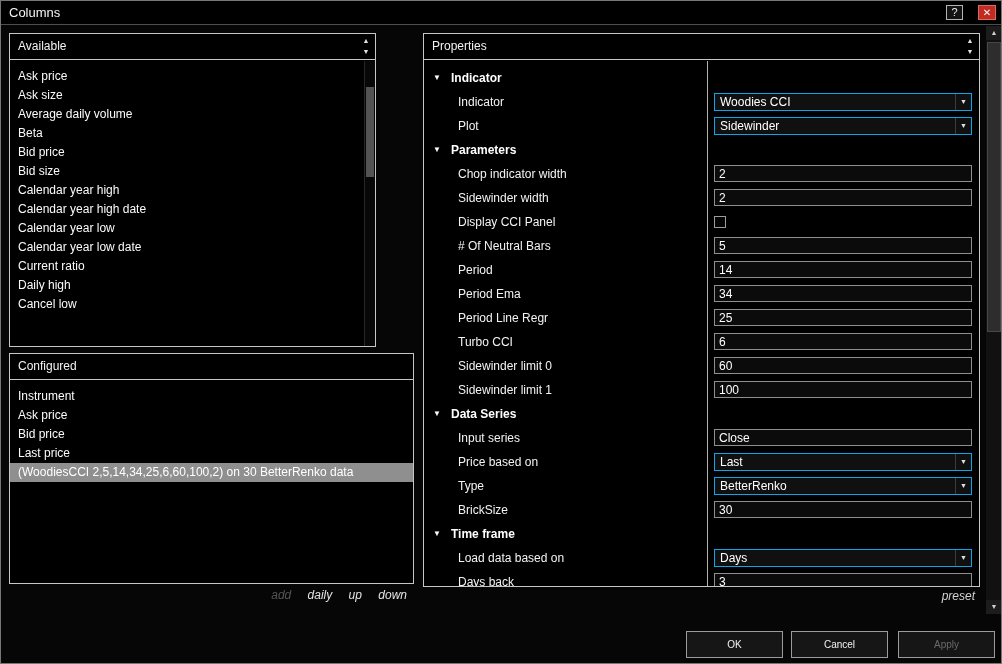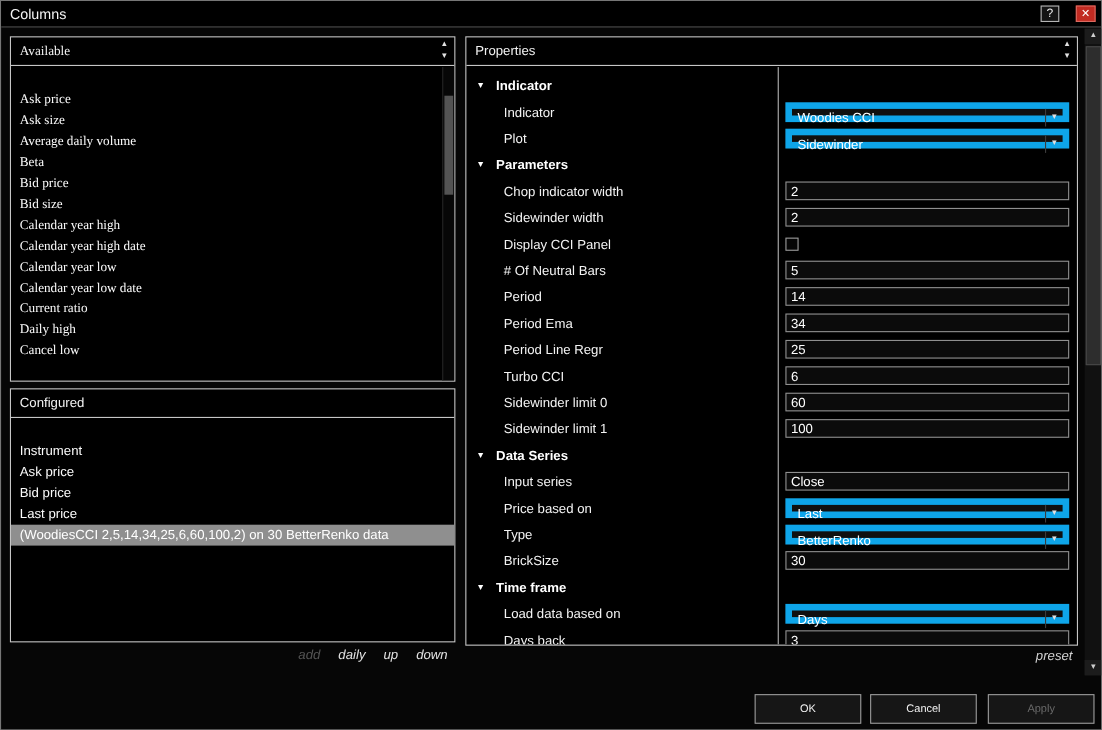--- a/index.html
+++ b/index.html
@@ -23,28 +23,28 @@
   
   .panel { position:absolute; border:1px solid #c6c6c6; background:#000; }
   .panel-header { position:absolute; left:0; right:0; top:0; height:26px;
                   border-bottom:1px solid #c6c6c6; }
   .panel-title { position:absolute; left:8px; line-height:25px; color:#f2f2f2; }
   .spin { position:absolute; right:2px; top:1px; width:14px; height:23px; }
   .spin .sbtn { height:11px; text-align:center; font-size:7px; line-height:11px; color:#e2e2e2; }
   .panel-body { position:absolute; left:0; right:0; top:27px; bottom:0; overflow:hidden; }
 
   
-  .list { padding-top:20px; }
+  .list { padding-top:6px; }
   .list-item { height:19px; line-height:19px; padding-left:8px; white-space:nowrap; color:#fbfbfb; }
   .list-item.selected { background:#8f8f8f; color:#fff; }
   .list-scroll { position:absolute; right:0; top:0; bottom:0; width:11px; background:#070707;
                  border-left:1px solid #262626; }
   .list-thumb { position:absolute; left:1px; right:1px; top:26px; height:90px; background:#535353; }
 
-  #available-panel  { left:8px;   top:32px; width:405px; height:314px;font-family:Liberation Serif, serif; }
+  #available-panel  { left:8px;   top:32px; width:367px; height:314px; }
   #configured-panel { left:8px;   top:352px; width:405px; height:231px; }
   #properties-panel { left:422px; top:32px; width:557px; height:554px; }
 
   
   .actions { position:absolute; left:8px; top:587px; width:405px; text-align:right;
              padding-right:7px; font-style:italic; color:#e3e3e3; }
   .actions span { margin-left:13px; }
   .actions .disabled { color:#555; }
   .preset { position:absolute; left:422px; top:588px; width:557px; text-align:right;
             padding-right:5px; font-style:italic; color:#d2d2d2; }
@@ -53,21 +53,21 @@
   .vsep { position:absolute; left:283px; top:0; bottom:0; width:1px; background:#b2b2b2; }
   .prows { padding-top:5px; }
   .prow { position:relative; height:24px; }
   .tri { position:absolute; left:9px; top:0; line-height:24px; font-size:8px; color:#fff; }
   .glabel { position:absolute; left:27px; line-height:24px; font-weight:bold; color:#fff; white-space:nowrap; }
   .plabel { position:absolute; left:34px; line-height:24px; color:#f3f3f3; white-space:nowrap; }
   .tfield { position:absolute; left:290px; right:7px; top:3px; height:17px;
             background:#0b0b0b; border:1px solid #8f8f8f; color:#fff;
             font-family:"Liberation Sans","DejaVu Sans",sans-serif; font-size:12px; padding:0 4px; }
   .combo { position:absolute; left:290px; right:7px; top:3px; height:18px;
-           background:#101010; border:6px solid #0ea5e9; }
+           background:#101010; border:1px solid #0ea5e9; }
   .ctext { position:absolute; left:5px; top:0; line-height:16px; color:#fff; white-space:nowrap; }
   .carrow { position:absolute; right:0; top:0; width:16px; height:16px; text-align:center;
             font-size:7px; line-height:16px; color:#e0e0e0; border-left:1px solid #3c3c3c; }
   .checkbox { position:absolute; left:290px; top:6px; width:12px; height:12px;
               background:#050505; border:1px solid #9c9c9c; }
 
   
   .main-scroll { position:absolute; left:985px; top:25px; width:16px; height:588px; background:#111; }
   .ms-btn { position:absolute; left:0; width:100%; height:14px; background:#1c1c1c;
             text-align:center; font-size:7px; line-height:14px; color:#cfcfcf; }

